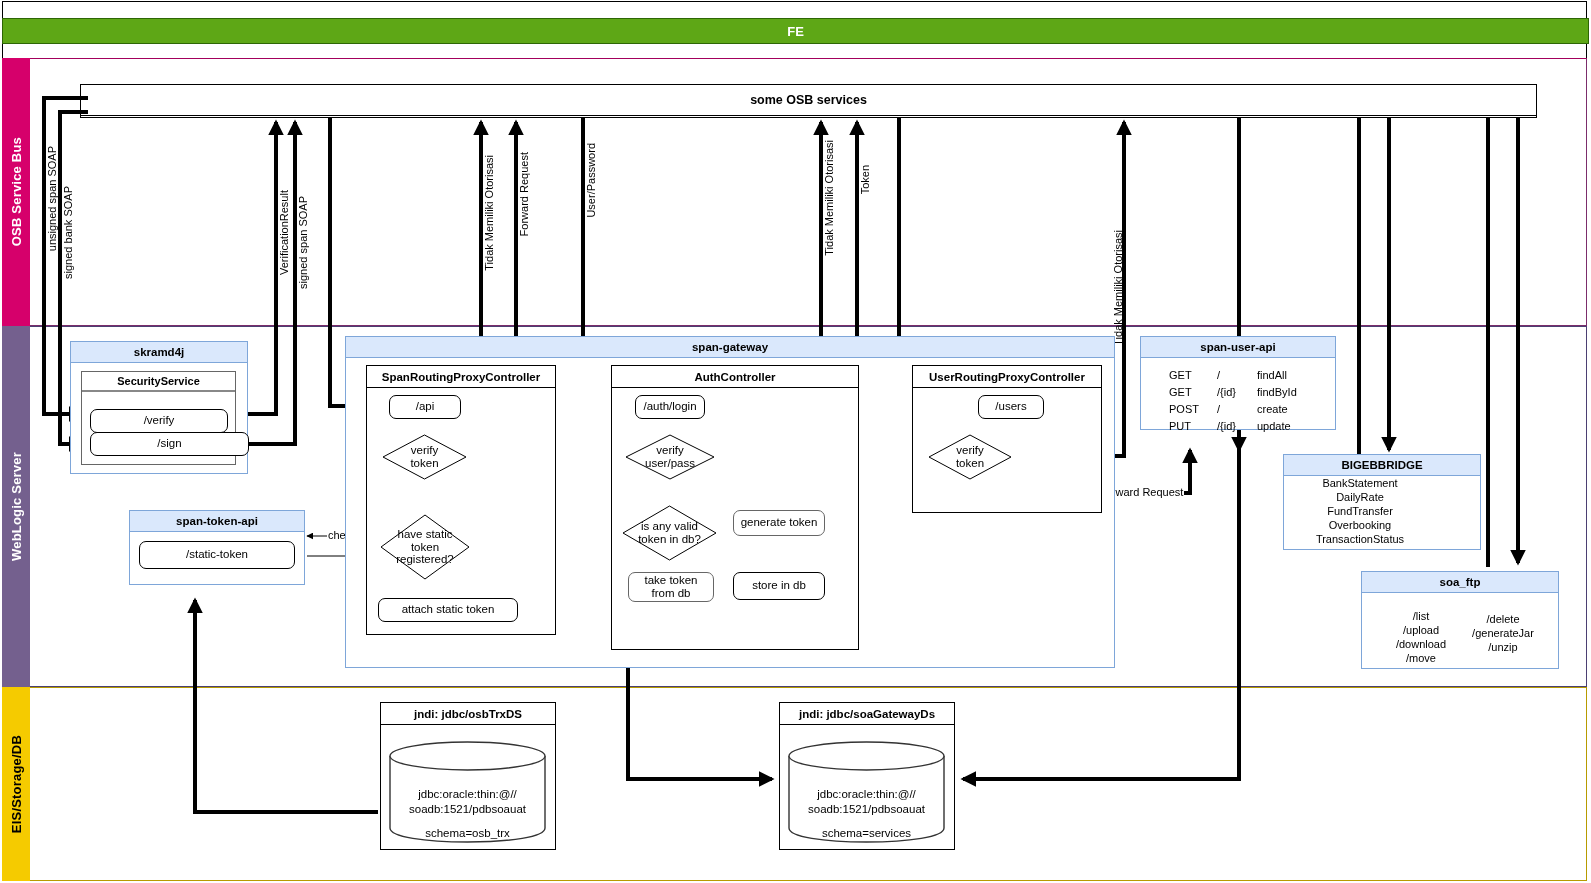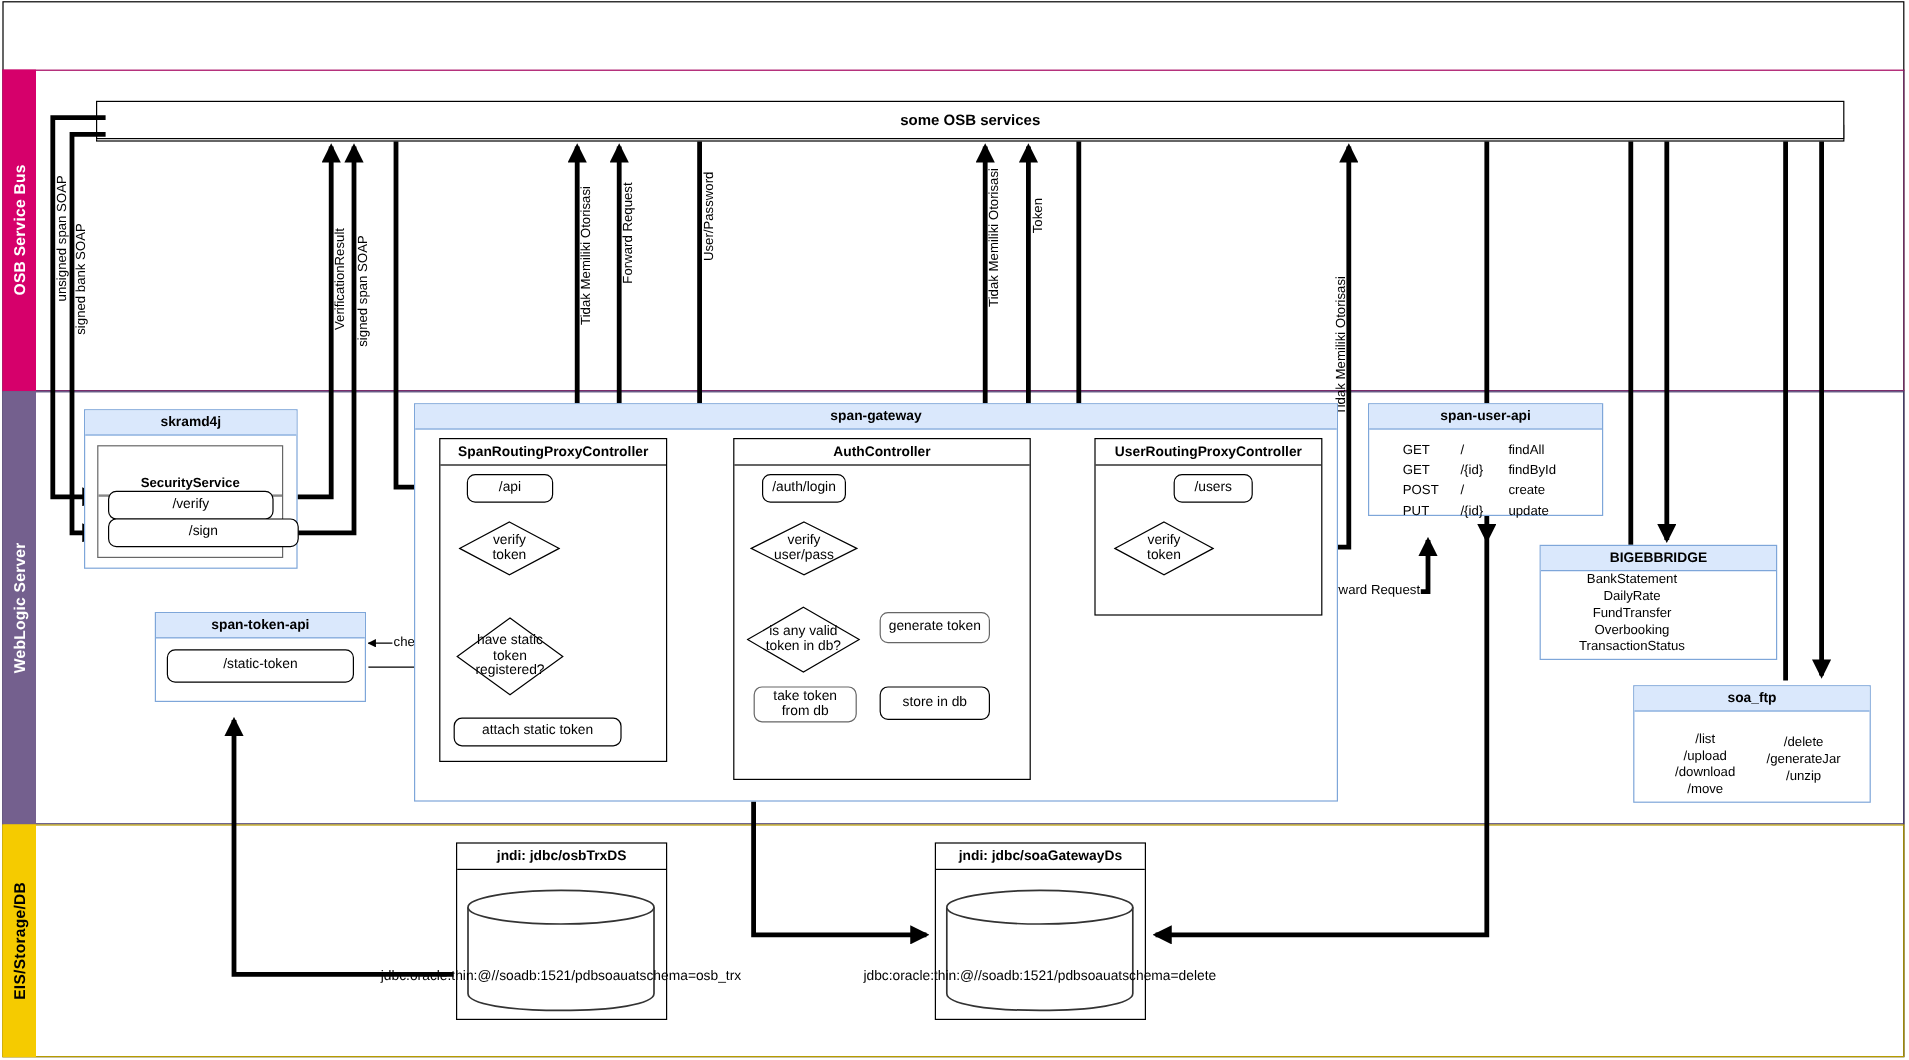--- a/index.html
+++ b/index.html
@@ -32,21 +32,21 @@
   .pkg{position:absolute;box-sizing:border-box;border:1px solid #7EA6D9;background:#fff;}
   .pkg-title{box-sizing:border-box;background:#DAE8FC;border-bottom:1px solid #7EA6D9;height:21px;
              display:flex;align-items:center;justify-content:center;font-weight:bold;font-size:11.5px;color:#000;}
 
   .clsbox{position:absolute;box-sizing:border-box;border:1px solid #000;background:#fff;}
   .clsbox-title{box-sizing:border-box;border-bottom:1px solid #000;height:22px;display:flex;align-items:center;
                 justify-content:center;font-weight:bold;font-size:11.5px;}
 
   .grp{position:absolute;box-sizing:border-box;border:1px solid #666;background:#fff;}
   .grp-title{box-sizing:border-box;border-bottom:2px solid #888;height:20px;display:flex;align-items:center;
-             justify-content:center;font-weight:bold;font-size:11px;margin-top:22px;}
+             justify-content:center;font-weight:bold;font-size:11px;}
 
   .rrect{position:absolute;box-sizing:border-box;border:1px solid #000;border-radius:7px;background:#fff;
          display:flex;align-items:center;justify-content:center;text-align:center;font-size:11.5px;line-height:1.15;}
   .rrect.gray{border-color:#666;}
 
   .dmd{position:absolute;display:flex;align-items:center;justify-content:center;text-align:center;
        font-size:11.5px;line-height:1.12;}
   .dmd svg{position:absolute;left:0;top:0;}
   .dmd span{position:relative;z-index:2;}
 
@@ -54,41 +54,44 @@
   .apitable{position:absolute;font-size:11px;line-height:1.35;}
   .apitable td{padding:0 4px 0 0;font-size:11px;}
   .apitable td.m{width:42px;}
   .apitable td.p{width:34px;}
 
   .dbwrap{position:absolute;box-sizing:border-box;border:1px solid #000;background:#fff;}
   .dbwrap .dbtitle{box-sizing:border-box;border-bottom:1px solid #000;height:22px;display:flex;align-items:center;
                    justify-content:center;font-weight:bold;font-size:11.5px;}
   .cyl{position:absolute;}
   .cyl svg{position:absolute;left:0;top:0;}
-  .cyl .cyltext{position:absolute;left:0;top:0;width:100%;height:100%;display:flex;flex-direction:row;
+  .cyl .cyltext{position:absolute;left:0;top:0;width:100%;height:100%;display:flex;flex-direction:column;
                 align-items:center;justify-content:center;font-size:11.5px;line-height:1.3;text-align:center;}
   .cyl .cyltext .gap{height:10px;}
 
   
   .vlab{position:absolute;font-size:11px;white-space:nowrap;writing-mode:vertical-rl;transform:rotate(180deg);
         background:transparent;color:#000;}
   .hlab{position:absolute;font-size:11px;white-space:nowrap;background:#fff;padding:0 1px;}
 
   svg.edges{position:absolute;left:0;top:0;width:1591px;height:883px;pointer-events:none;}
   .thick{stroke:#000;stroke-width:4;fill:none;}
   .thin{stroke:#000;stroke-width:1.2;fill:none;}
   .soft{stroke:#000;stroke-width:1;fill:none;}
 </style>
 </head>
 <body>
 
 <div id="stage">
 
   <div class="outer-frame"></div>
 
+  <div class="fe-bar">
+    <span>FE</span>
+  </div>
 
   <div class="lane lane-osb"></div>
   <div class="lane-head lane-osb-head">
     <span>OSB Service Bus</span>
   </div>
 
   <div class="lane lane-wls"></div>
   <div class="lane-head lane-wls-head">
     <span>WebLogic Server</span>
   </div>
@@ -330,17 +333,17 @@
   </div>
   <div class="cyl" style="left:787px;top:740px;width:159px;height:104px;">
     <svg width="159" height="104">
       <path d="M 2 16 L 2 88 C 2 97 37 102 79.5 102 C 122 102 157 97 157 88 L 157 16" fill="#fff" stroke="#333" stroke-width="1.4"></path>
       <ellipse cx="79.5" cy="16" rx="77.5" ry="14" fill="#fff" stroke="#333" stroke-width="1.4"></ellipse>
     </svg>
     <div class="cyltext" style="padding-top:22px;">
       <div>jdbc:oracle:thin:@//</div>
       <div>soadb:1521/pdbsoauat</div>
       <div class="gap"></div>
-      <div>schema=delete</div>
+      <div>schema=services</div>
     </div>
   </div>
 
 </div>
 
 </body></html>

